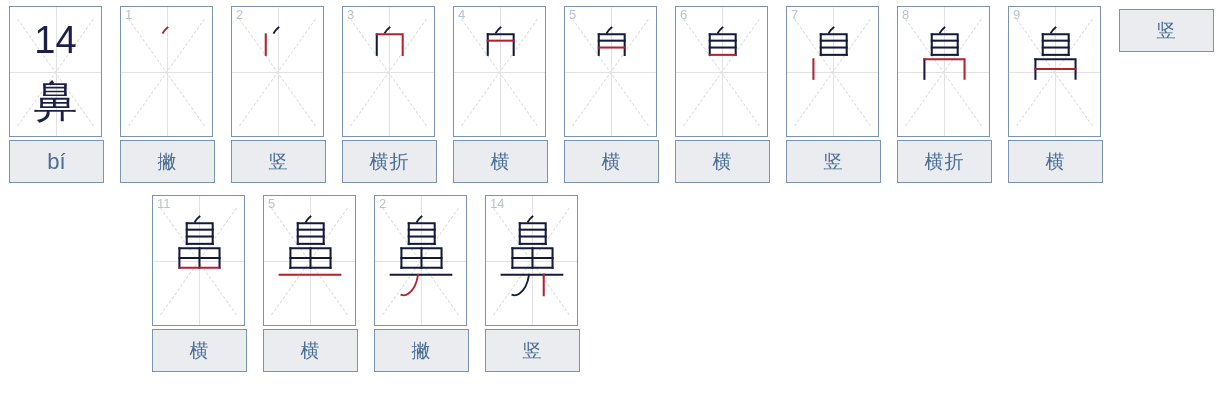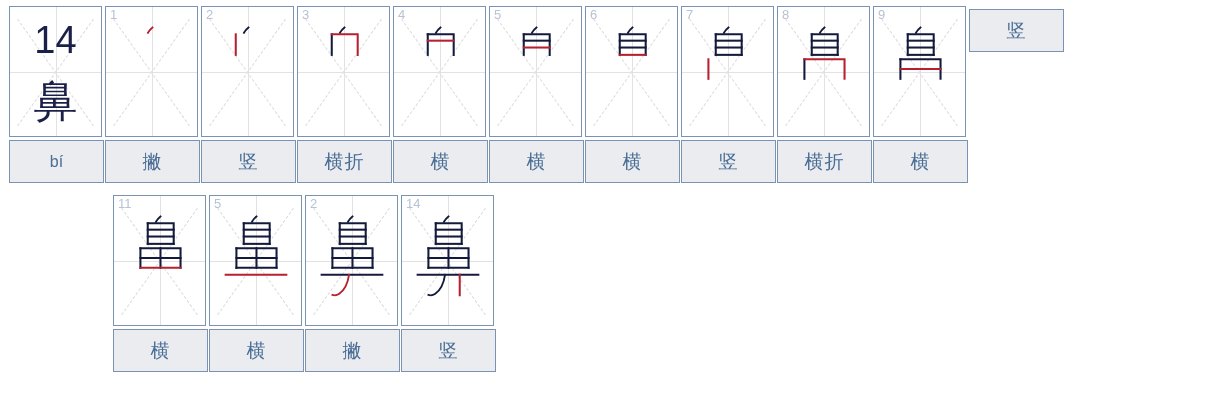--- a/index.html
+++ b/index.html
@@ -14,25 +14,25 @@
     overflow: hidden;
   }
   #stage {
     position: relative;
     width: 1226px;
     height: 403px;
   }
 
   .row {
     display: flex;
-    gap: 1px;
+    gap: 16px;
     padding-left: 9px;
   }
   .row-1 { padding-top: 6px; }
-  .row-2 { padding-top: 12px; padding-left: 113px; }
+  .row-2 { padding-top: 12px; padding-left: 113px; margin-left: 39px; }
 
   
   .cell {
     width: 95px;
     display: flex;
     flex-direction: column;
   }
 
   .grid-box {
     position: relative;
@@ -116,21 +116,21 @@
     line-height: 50px;
     font-weight: 400;
   }
   .head-box .char {
     top: 66px;
     font-size: 44px;
     line-height: 56px;
     font-family: "DejaVu Sans", sans-serif;
   }
   .label-pinyin {
-    font-size: 16px;
+    font-size: 22px;
     letter-spacing: 0;
   }
 </style>
 </head>
 <body>
 
 <div id="stage">
 
   <div class="row row-1">
 

